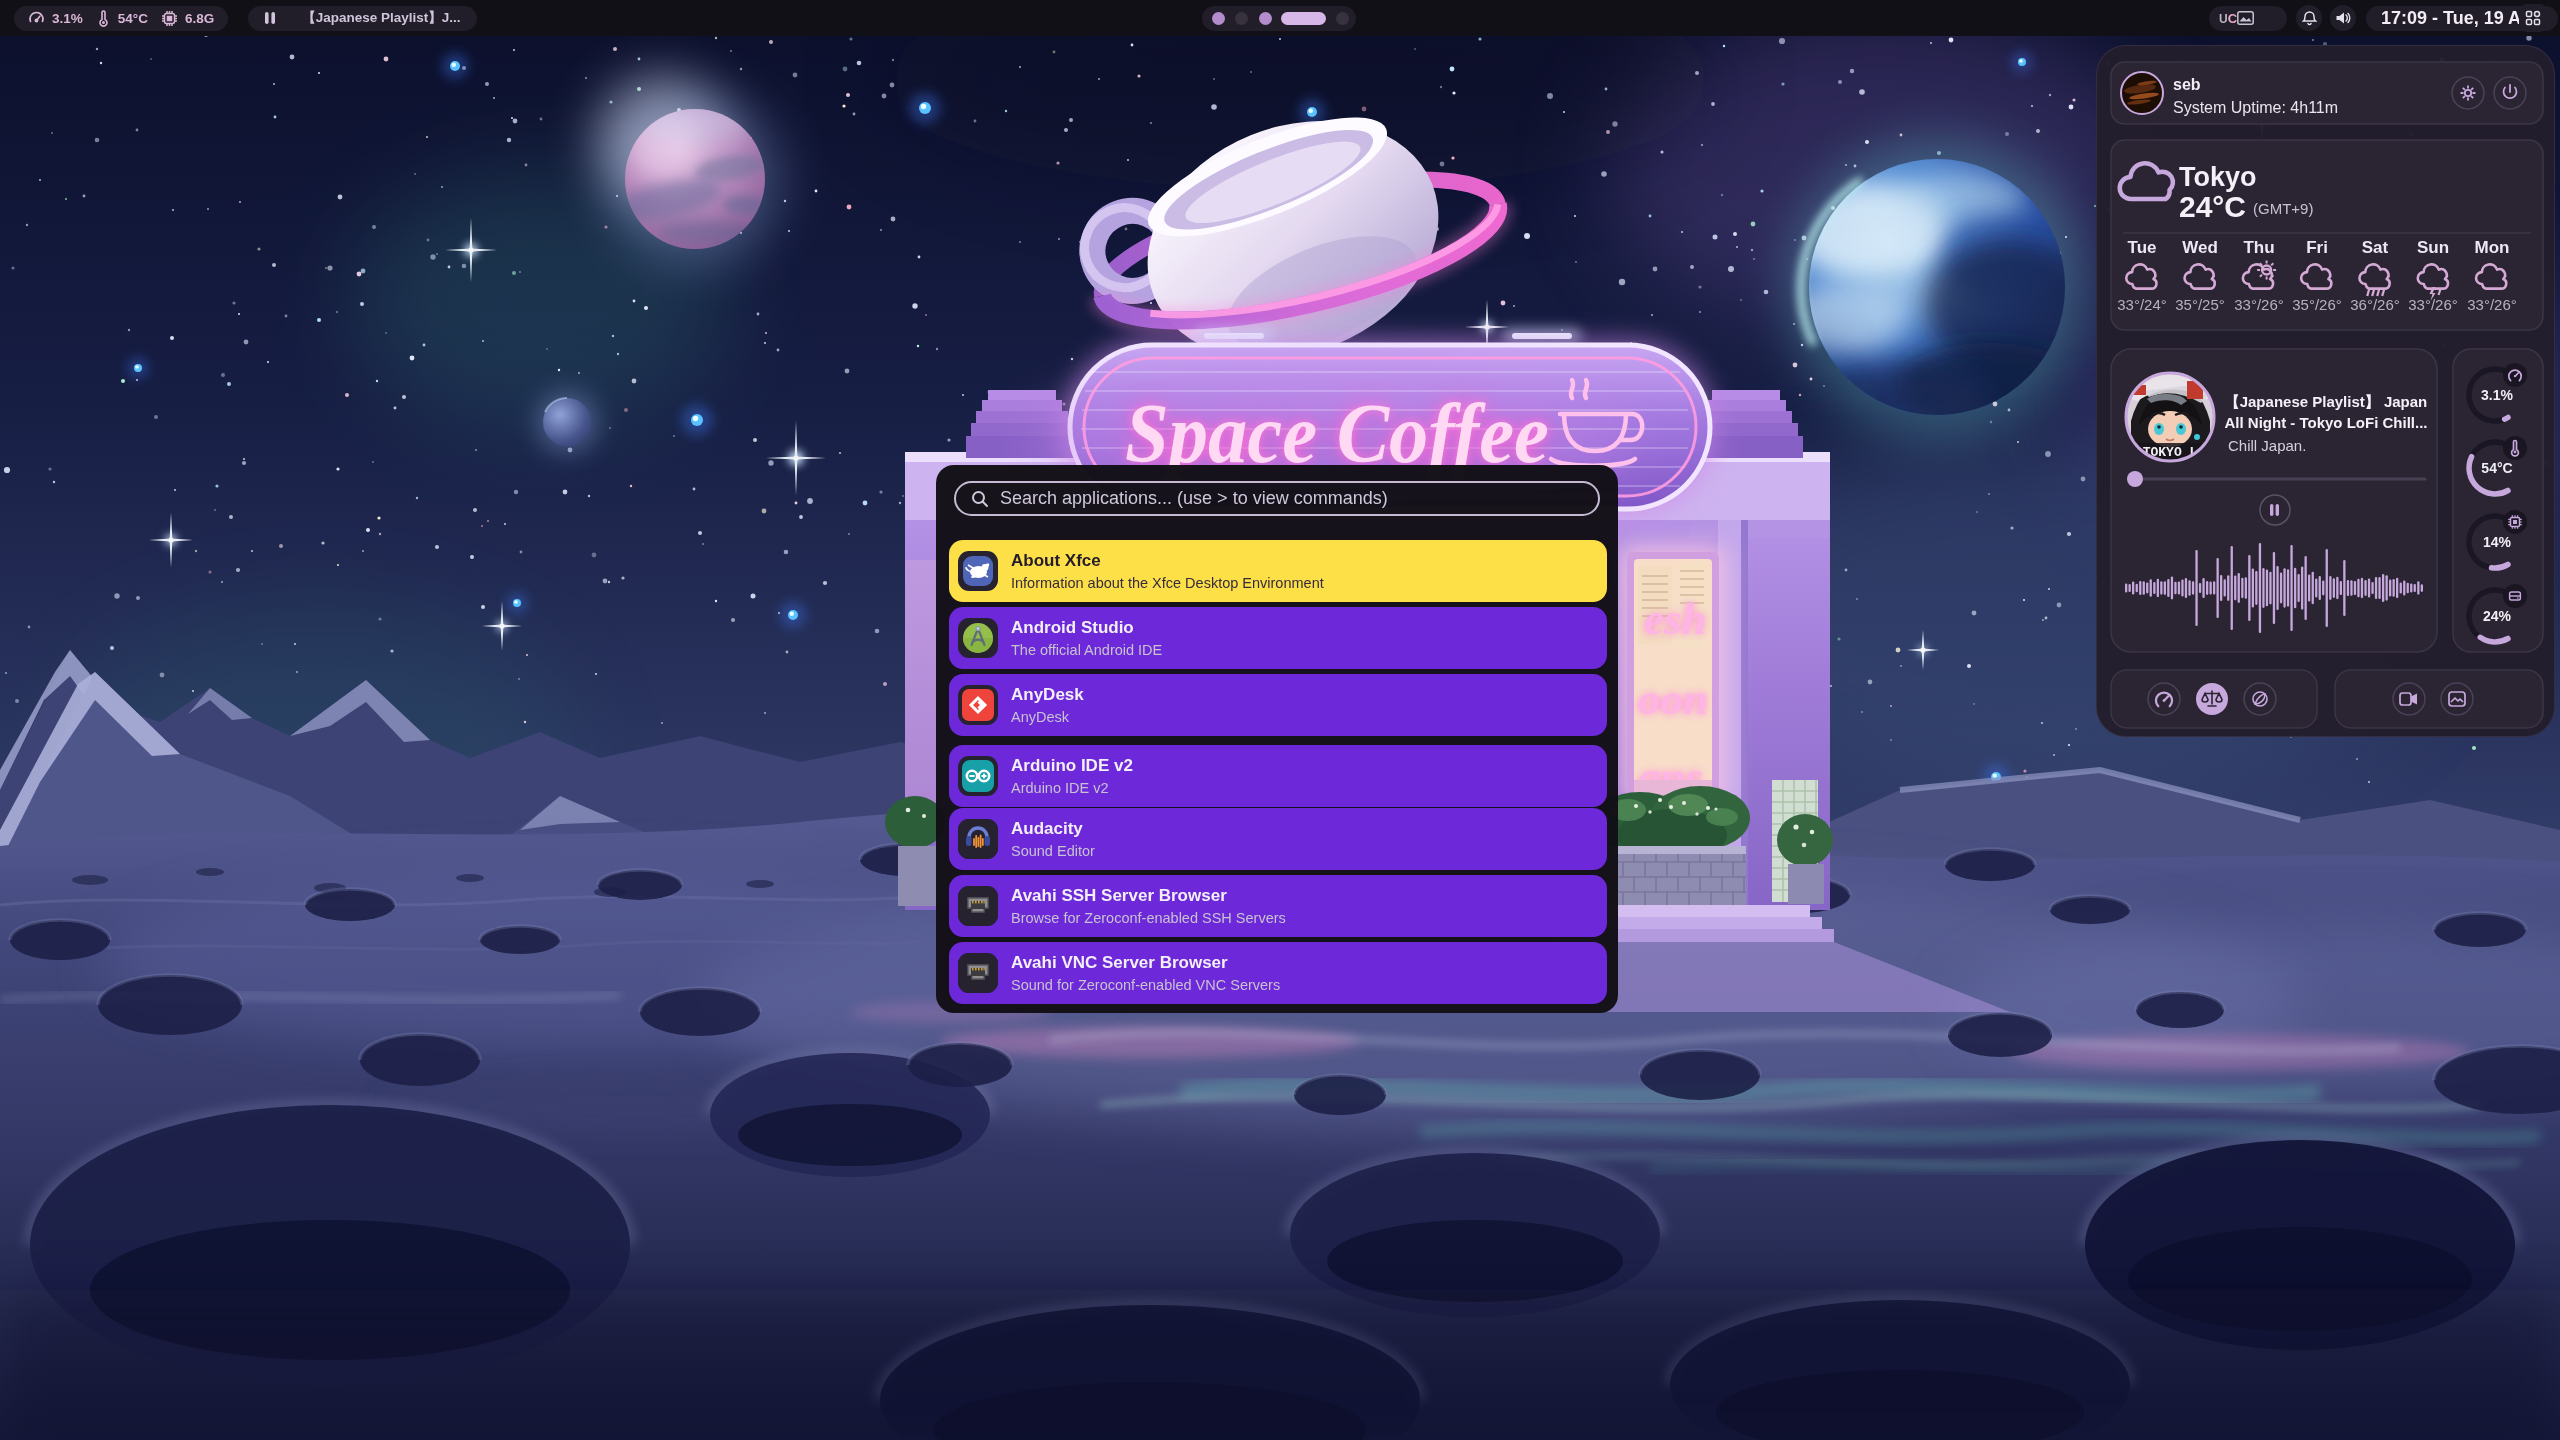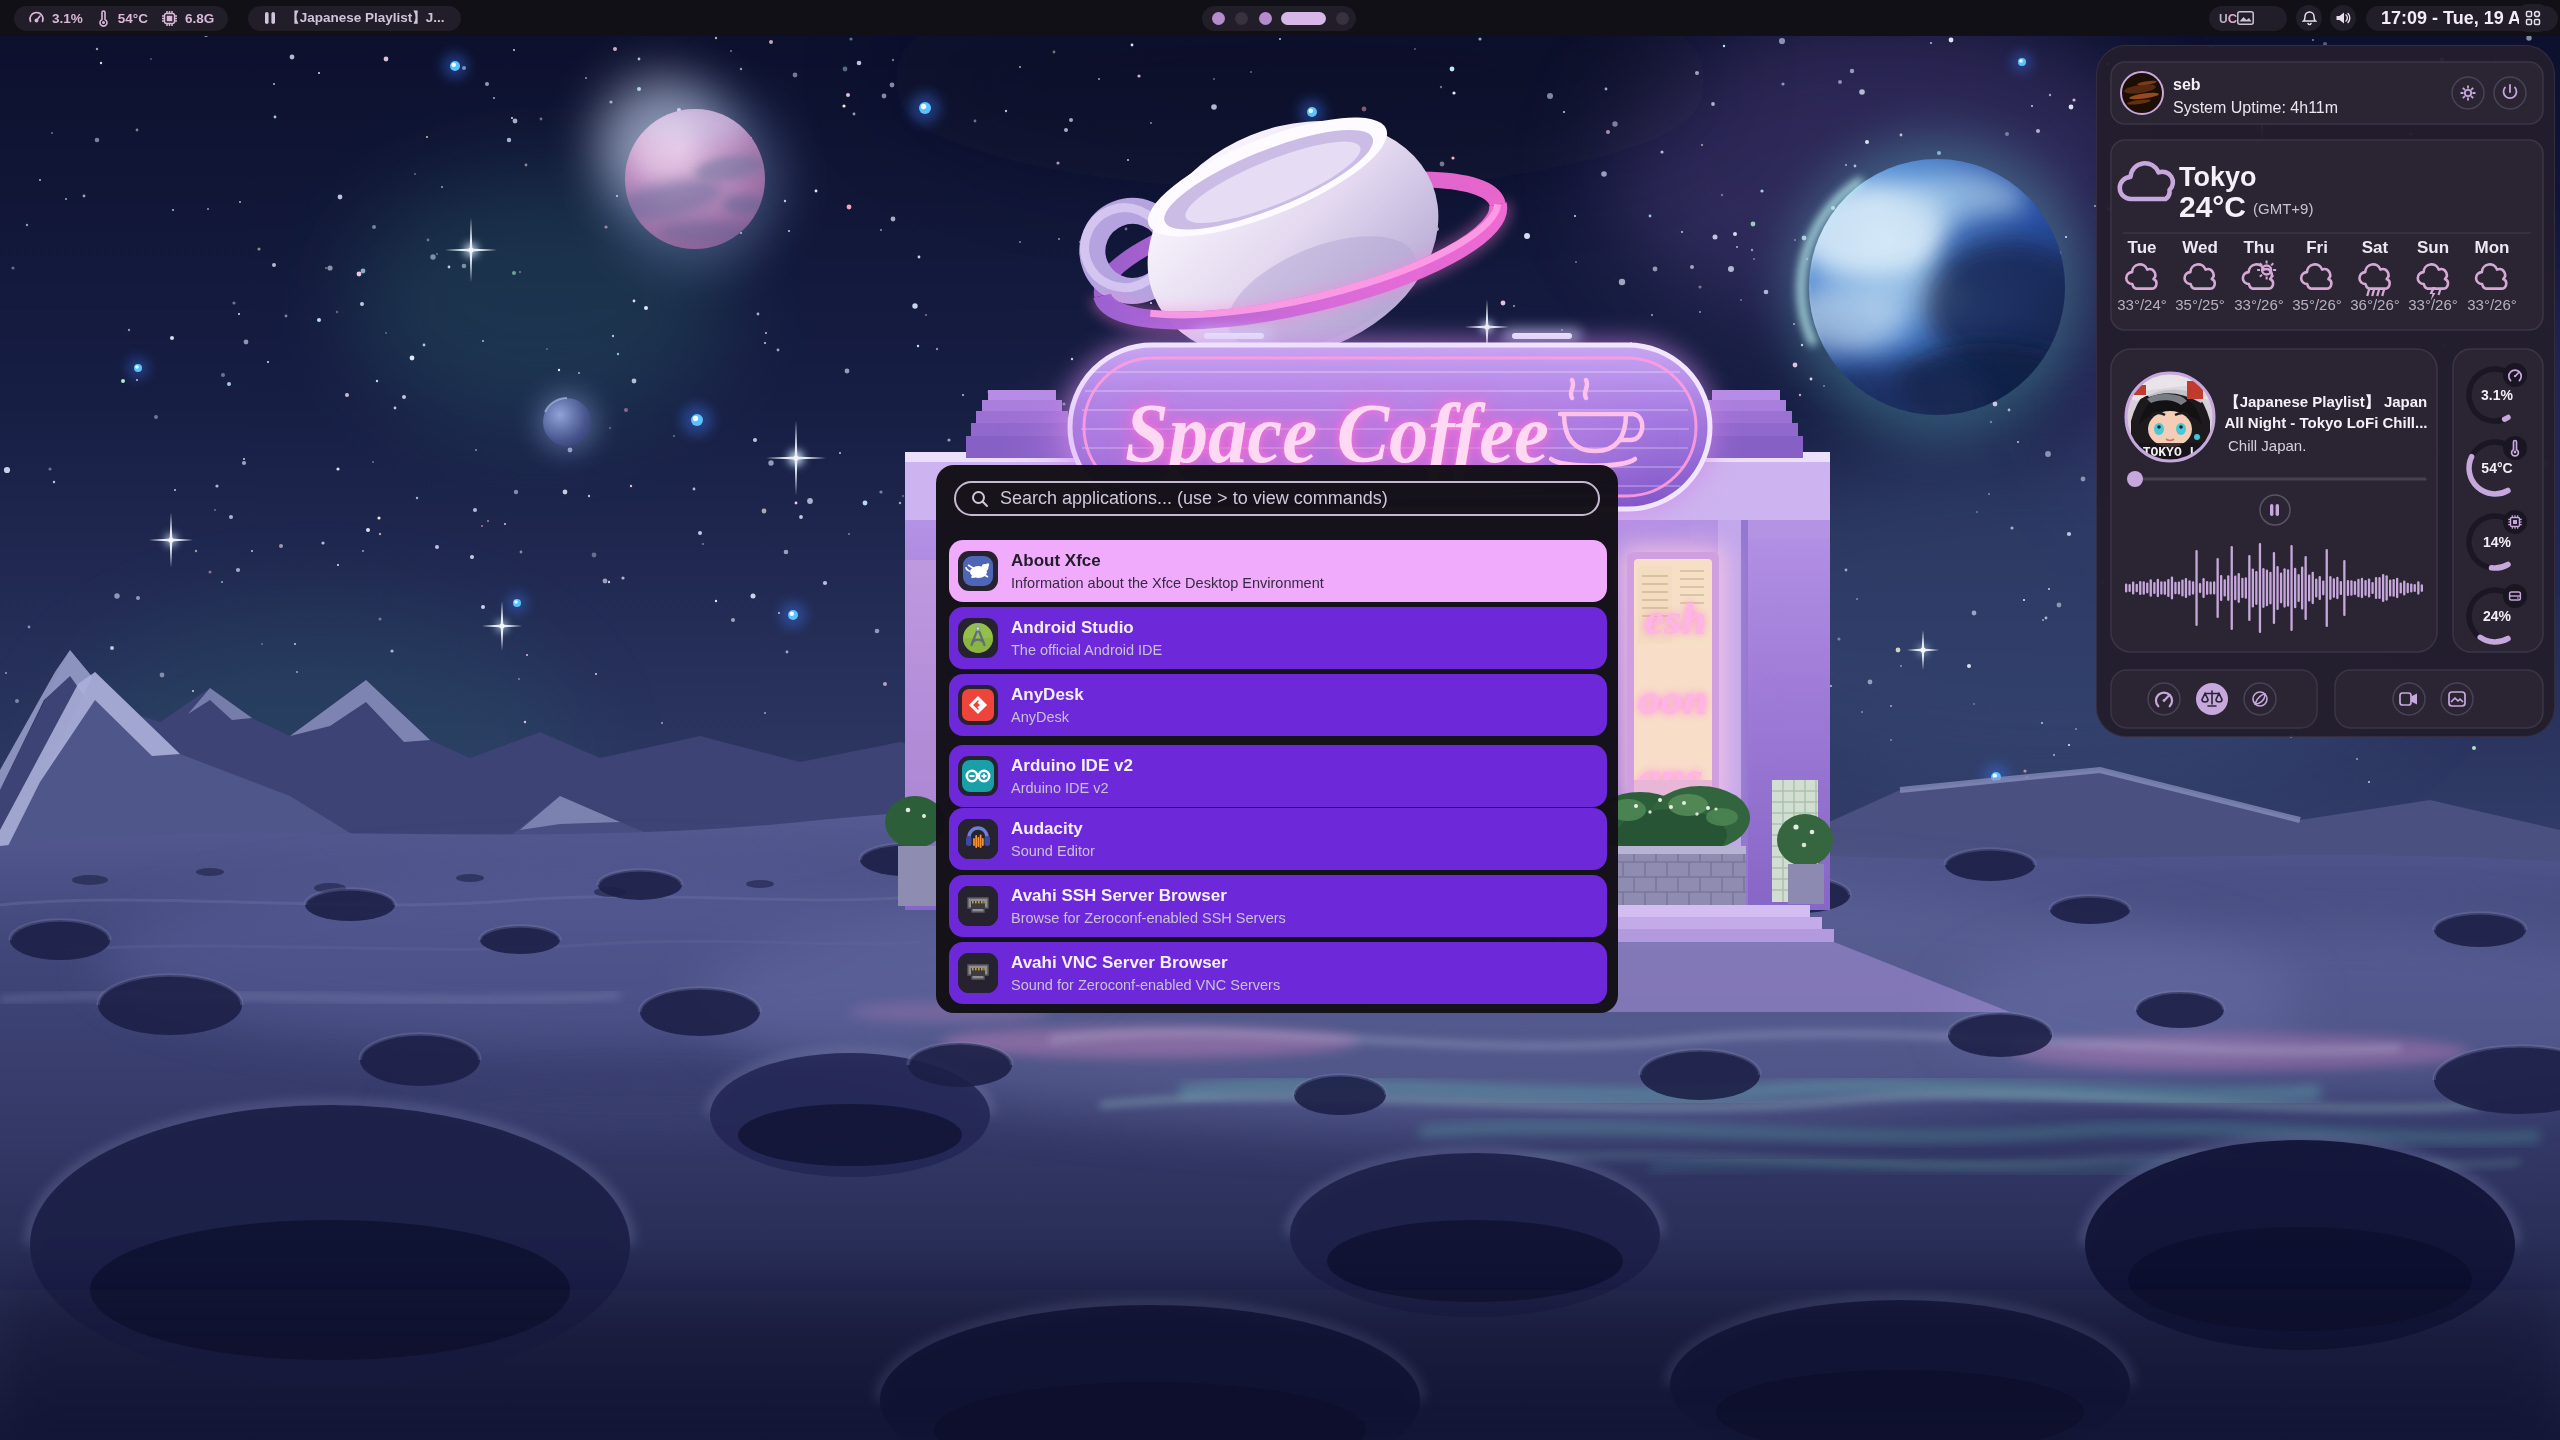--- a/index.html
+++ b/index.html
@@ -15,21 +15,21 @@
   .tcirc { background:#211d29; border-radius:50%; width:26px; height:26px;
     display:flex; align-items:center; justify-content:center; }
   
   #launcher { position:absolute; left:936px; top:465px; width:682px; height:548px;
     background:rgba(19,16,23,0.985); border-radius:18px; z-index:6; }
   #searchbox { position:absolute; left:18px; top:16px; width:646px; height:35px;
     border:2px solid #c5bad2; border-radius:18px; display:flex; align-items:center;
     color:#cfc8da; font-size:18px; }
   .row { position:absolute; left:13px; width:658px; height:62px; border-radius:14px;
     display:flex; align-items:center; background:#6d28d9; }
-  .row.sel { background:#f0abfc; }
+  .row.sel { background:#fde047; }
   .itile { width:40px; height:40px; border-radius:11px; background:#262230;
     margin-left:9px; flex:none; display:flex; align-items:center; justify-content:center; }
   .rtxt { margin-left:13px; line-height:1; }
   .rtitle { font-size:17px; font-weight:bold; color:#f3eff7; margin-bottom:7px; }
   .rsub { font-size:14.5px; color:#c8c2d1; }
   .sel .rtitle { color:#231c2a; }
   .sel .rsub { color:#352b3e; }
   
   #panel { position:absolute; left:2096px; top:45px; width:459px; height:692px;
     background:rgba(35,30,44,0.97); border-radius:30px; z-index:6;
@@ -1233,21 +1233,21 @@
     <span>54°C</span>
     <svg width="17" height="17" viewBox="0 0 17 17" style="margin-left:6px;">
           <g stroke="#d9b7d8" stroke-width="1.5" fill="none">
             <rect x="3.5" y="3.5" width="10" height="10" rx="2"></rect>
             <rect x="6.5" y="6.5" width="4" height="4" fill="#d9b7d8"></rect>
             <path d="M6,1 v2.5 M8.5,1 v2.5 M11,1 v2.5 M6,13.5 v2.5 M8.5,13.5 v2.5 M11,13.5 v2.5 M1,6 h2.5 M1,8.5 h2.5 M1,11 h2.5 M13.5,6 h2.5 M13.5,8.5 h2.5 M13.5,11 h2.5"></path>
           </g>
         </svg>
     <span>6.8G</span>
   </div>
-  <div class="pill" style="margin-left:20px; padding:0 16px; gap:10px; color:#cfc4da;">
+  <div class="pill" style="margin-left:20px; padding:0 16px; gap:26px; color:#cfc4da;">
     <svg width="12" height="14" viewBox="0 0 12 14">
           <rect x="1" y="1" width="3.6" height="12" rx="1.8" fill="#cfc4da"></rect>
           <rect x="7.4" y="1" width="3.6" height="12" rx="1.8" fill="#cfc4da"></rect>
         </svg>
     <span style="font-weight:bold;">【Japanese Playlist】J...</span>
   </div>
   <div class="pill" style="position:absolute; left:1202px; width:154px; height:25px; padding:0;">
     <div style="position:absolute; left:10px; top:6px; width:13px; height:13px; border-radius:50%; background:#b48ccc;"></div>
     <div style="position:absolute; left:33px; top:6px; width:13px; height:13px; border-radius:50%; background:#38323f;"></div>
     <div style="position:absolute; left:57px; top:6px; width:13px; height:13px; border-radius:50%; background:#b48ccc;"></div>

